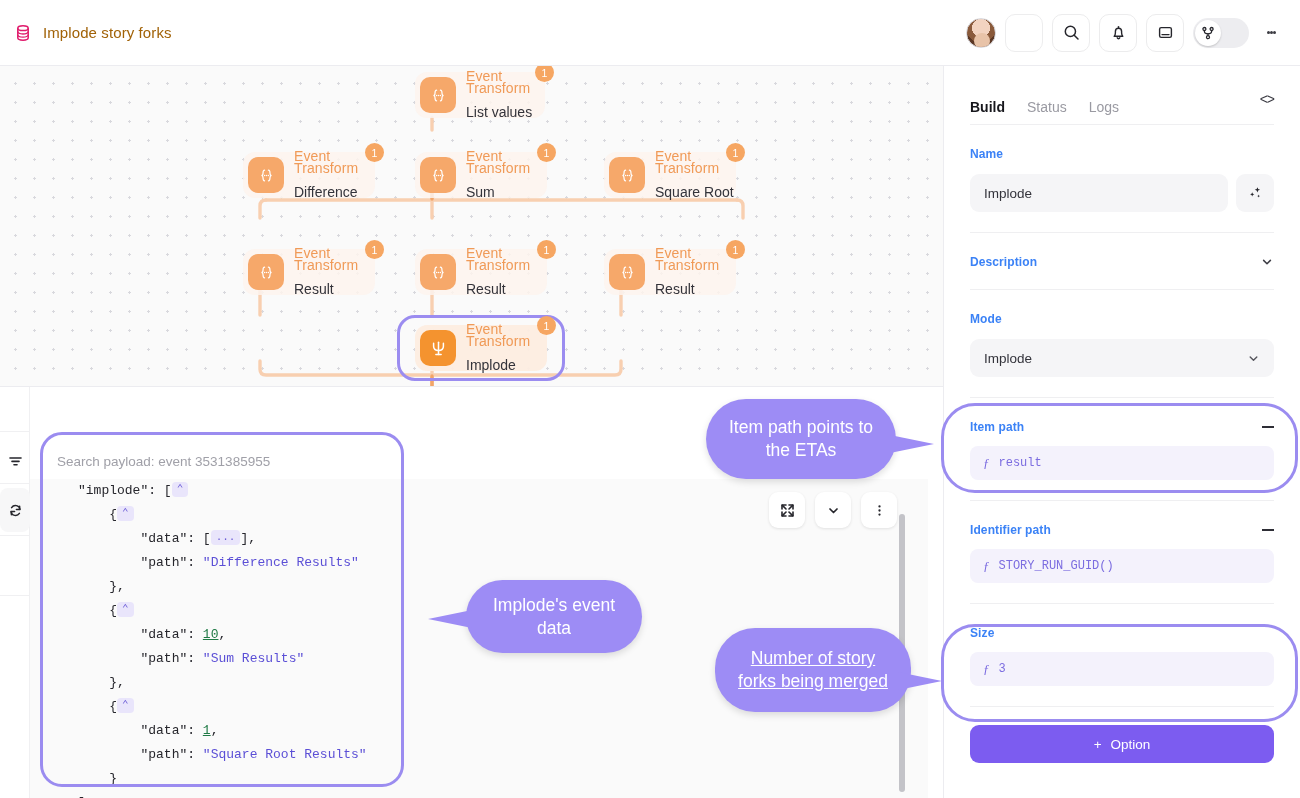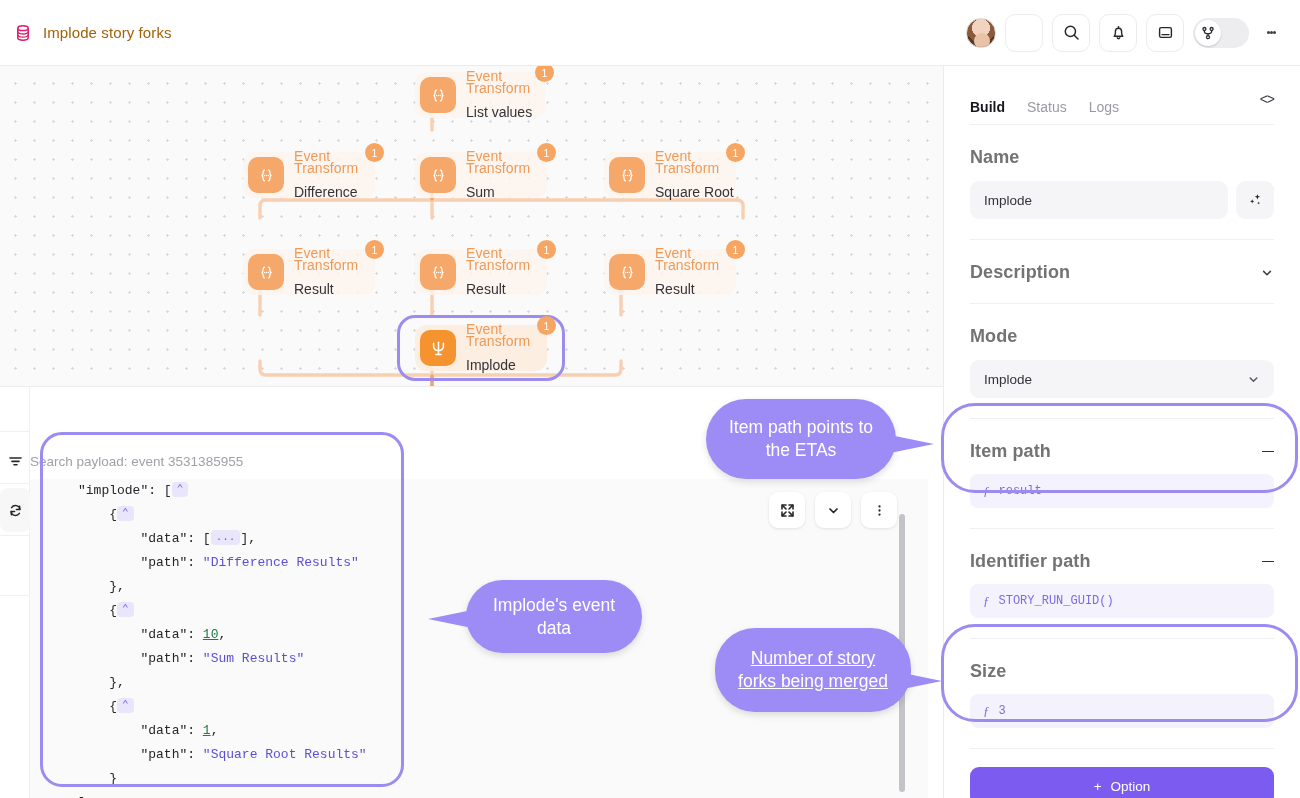--- a/index.html
+++ b/index.html
@@ -90,21 +90,21 @@
   .rpanel {
     position: absolute; right: 0; top: 66px; width: 357px; height: 732px;
     background: #fff; border-left: 1px solid #ececf0; padding: 0 26px;
   }
   .rtabs { display: flex; align-items: center; gap: 22px; height: 50px; margin-top: 8px; }
   .rtab { font-size: 14px; color: #9a9aa2; margin-top: 16px; }
   .rtab.active { color: #17171c; font-weight: bold; }
   .code-toggle { margin-left: auto; font-size: 14px; color: #3a3a42; letter-spacing: -1px; }
   .rule { height: 1px; background: #efeff1; }
 
-  .field-label { font-size: 18px; color: #737373; font-weight: bold; letter-spacing: .1px; }
+  .field-label { font-size: 12px; color: #3b82f6; font-weight: bold; letter-spacing: .1px; }
   .row-block { padding: 22px 0 20px; }
   .input-row { display: flex; align-items: center; gap: 8px; margin-top: 13px; }
   .text-input {
     flex: 1; height: 38px; border-radius: 9px; background: #f5f5f7;
     display: flex; align-items: center; padding: 0 14px;
     font-size: 13.5px; color: #33333b;
   }
   .sq-btn {
     width: 38px; height: 38px; border-radius: 9px; background: #f5f5f7;
     display: flex; align-items: center; justify-content: center;
@@ -140,21 +140,21 @@
   }
   .left-rail { position: absolute; left: 0; top: 0; width: 30px; height: 412px; border-right: 1px solid #f0f0f2; }
   .rail-btn { width: 30px; height: 44px; display: flex; align-items: center; justify-content: center; }
   .rail-btn.active { background: #f7f7f8; border-radius: 8px; }
   .rail-rule { position: absolute; left: 0; right: 0; height: 1px; background: #f0f0f2; }
 
   .search-bar {
     position: absolute; left: 30px; top: 56px; right: 0; height: 36px;
     display: flex; align-items: center;
   }
-  .search-ph { font-size: 13.5px; color: #a0a0a8; }
+  .search-ph { font-size: 13.5px; color: #a0a0a8; margin-left: 27px; }
   .close-x { position: absolute; right: 33px; top: 398px; font-size: 18px; color: #26262c; }
 
   .payload {
     position: absolute; left: 30px; top: 92px; width: 898px; height: 320px;
     background: #fafafa; overflow: hidden;
     font-family: "Liberation Mono", monospace; font-size: 13px; line-height: 24px;
   }
   .pl-line { white-space: pre; padding-left: 48px; color: #26262c; }
   .k { color: #26262c; }
   .s { color: #5b4fd6; }

